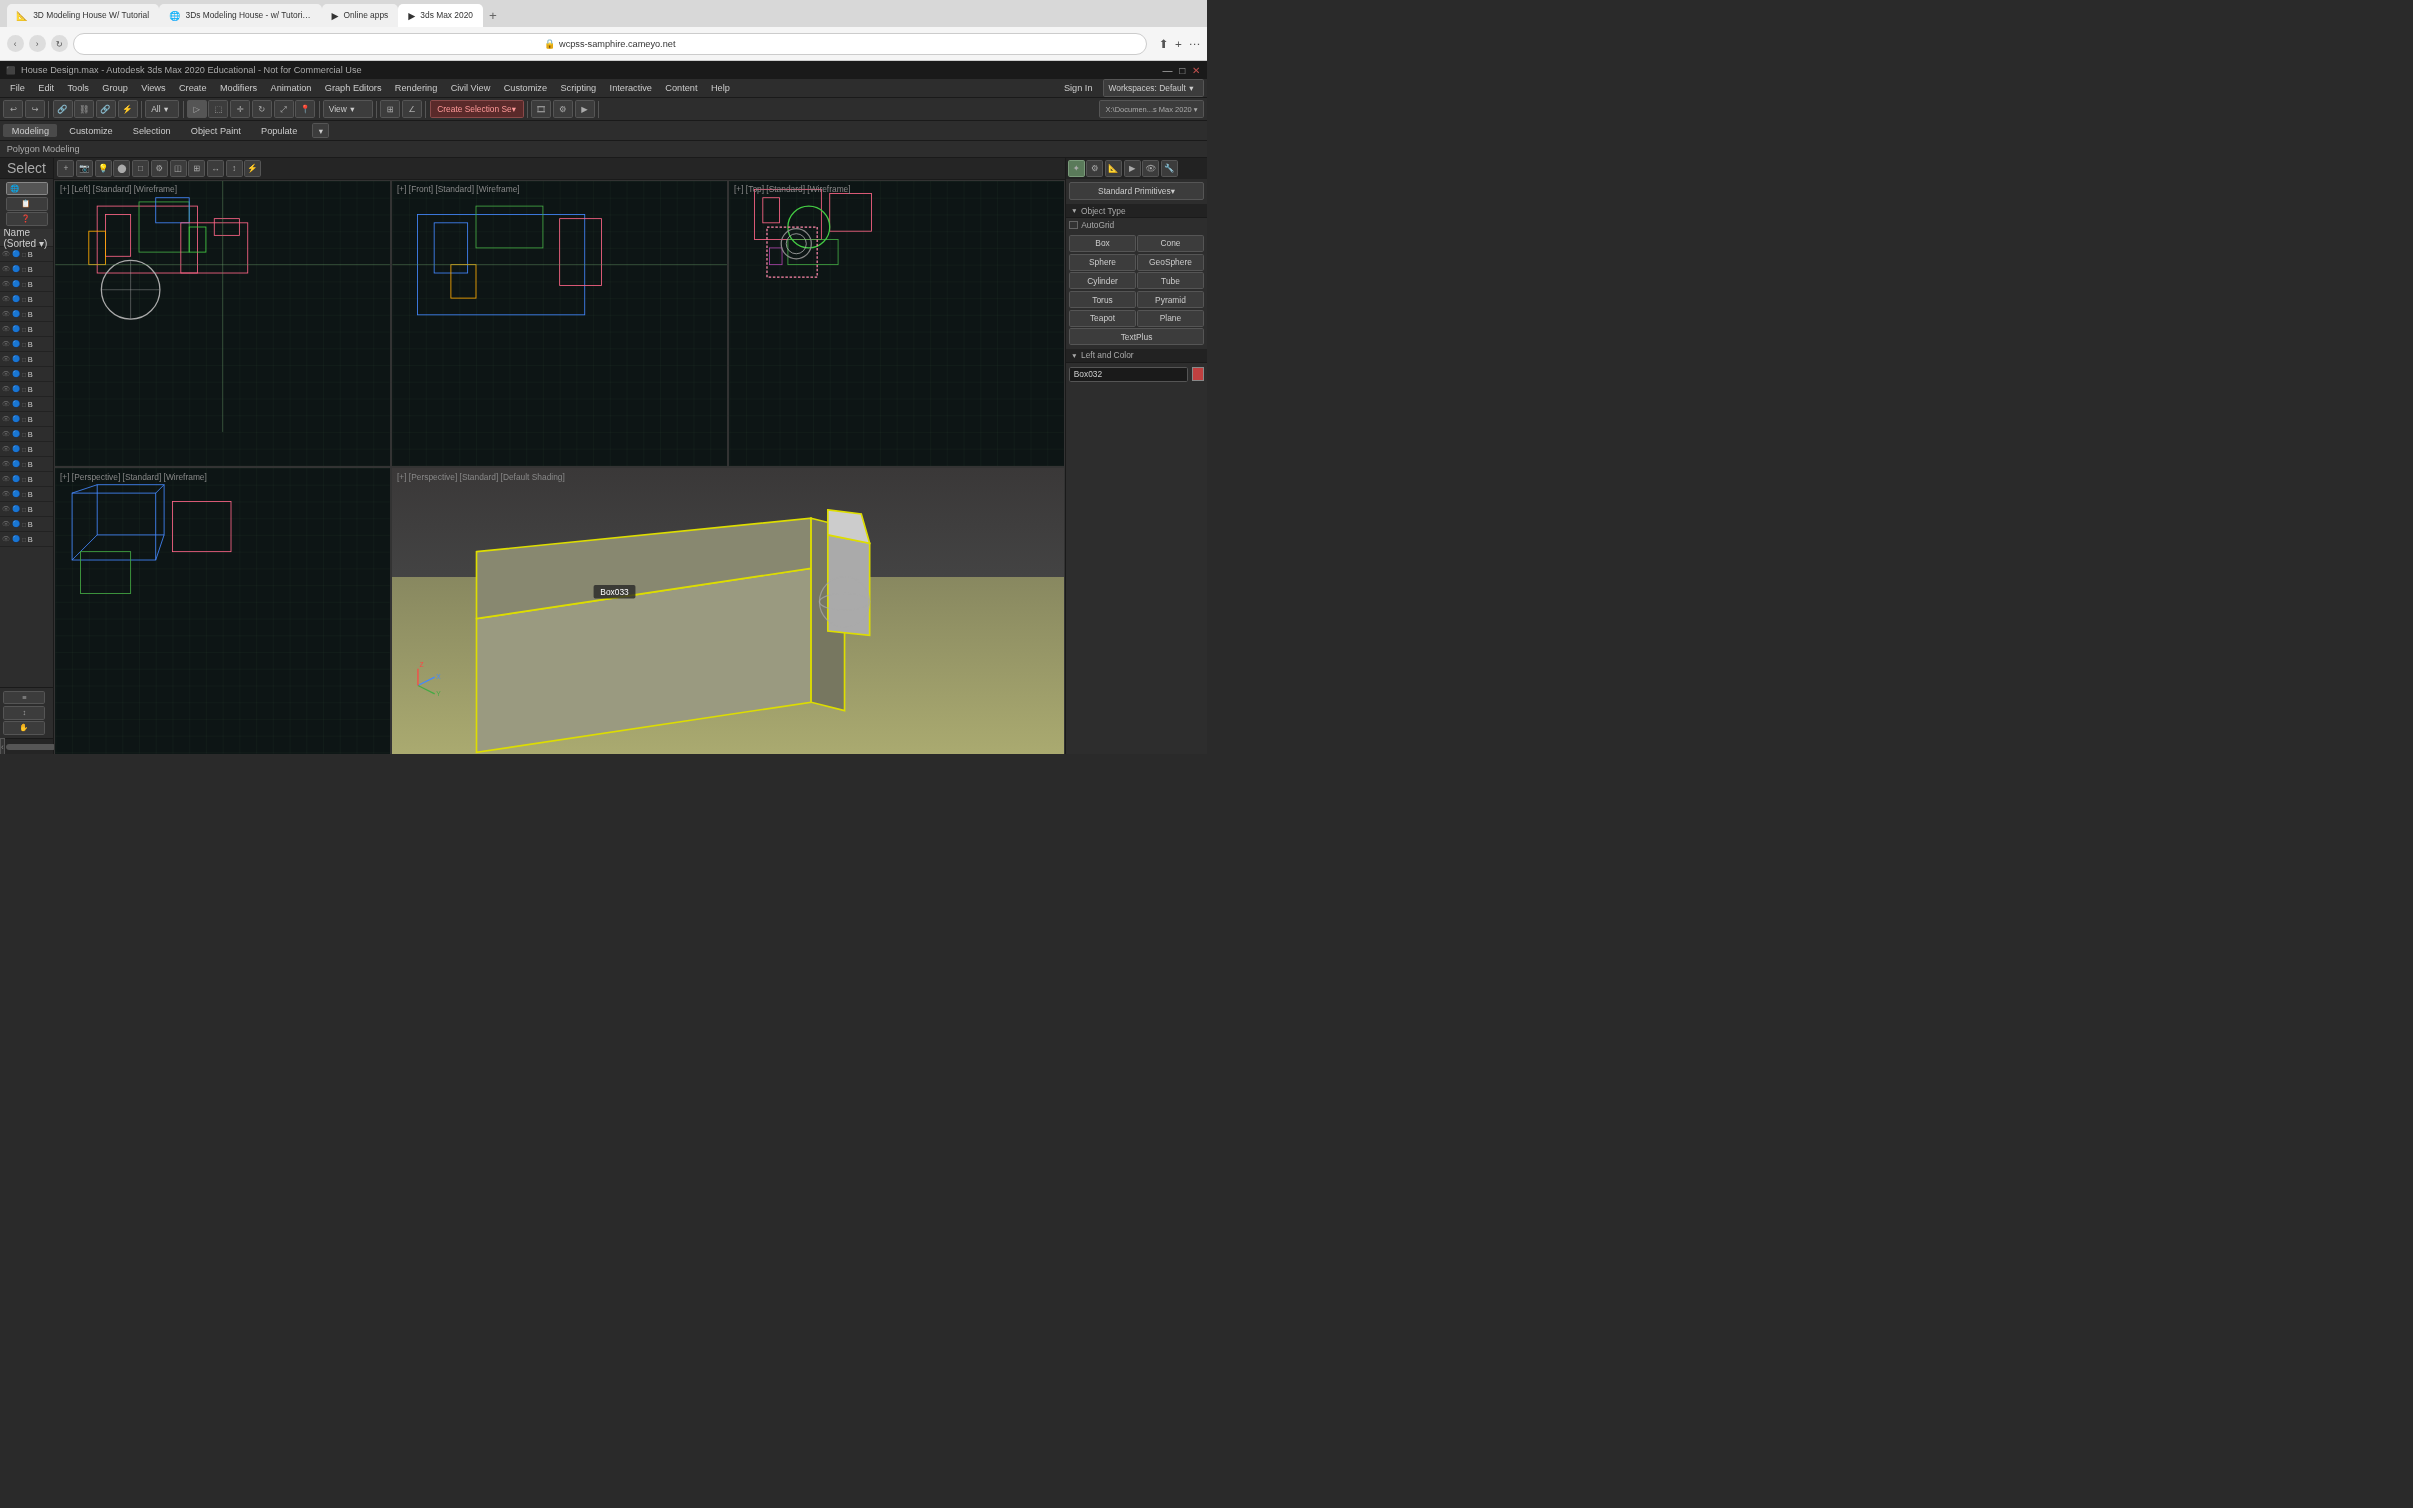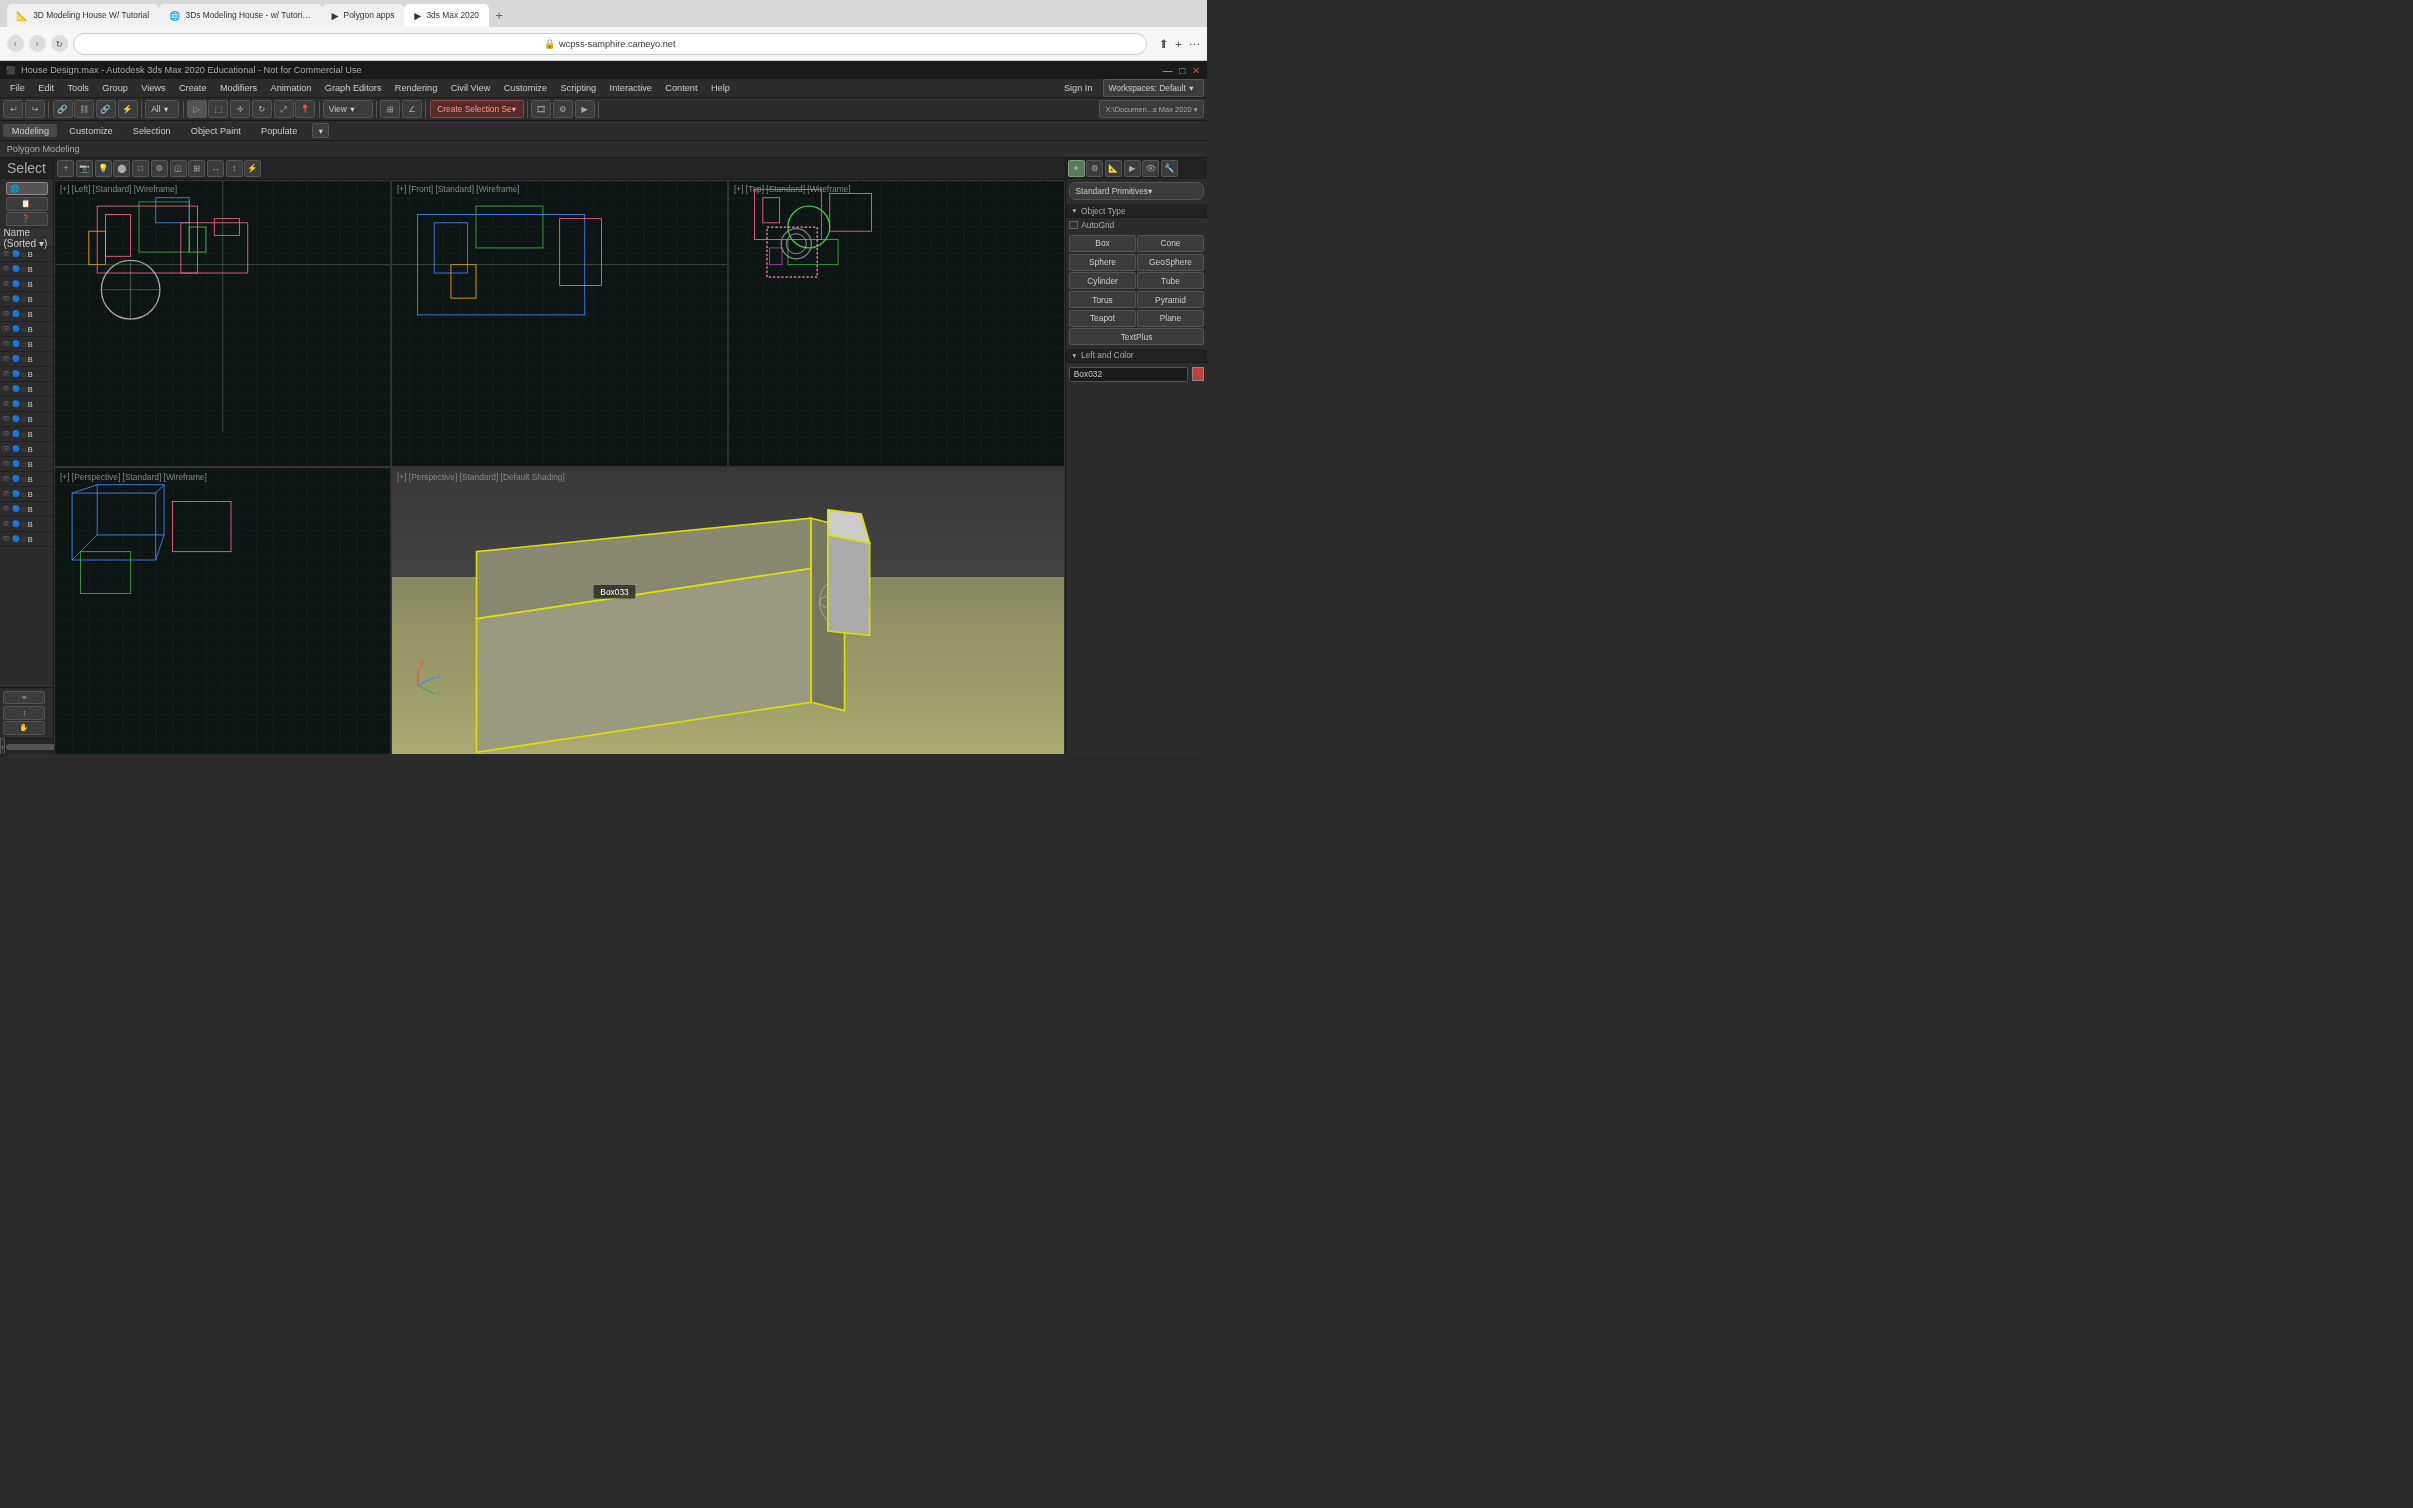--- a/index.html
+++ b/index.html
@@ -272,25 +272,25 @@
       border-bottom: 0.8px solid #1a1a1a;
       display: flex; align-items: center; gap: 3.4px;
     }
     .panel-section-header .collapse-arrow {
       font-size: 6.7px;
     }
     .panel-dropdown {
       height: 18.4px;
       background: #3c3c3c;
       border: 0.8px solid #555;
-      border-radius: 7px;
+      border-radius: 2px;
       margin: 3.4px;
       padding: 0 5px;
       color: #ccc; font-size: 8.4px;
-      display: flex; align-items: center; justify-content: flex-start;
+      display: flex; align-items: center; justify-content: center;
       cursor: pointer;
     }
     .object-type-grid {
       display: grid;
       grid-template-columns: 1fr 1fr;
       gap: 1.7px;
       padding: 3.4px;
     }
     .obj-type-btn {
       height: 17px;
@@ -444,21 +444,21 @@
     <div class="browser-tab">
       <span>📐</span>
       <span style="font-size:8.4px;overflow:hidden;max-width:126px;white-space:nowrap;text-overflow:ellipsis">3D Modeling House W/ Tutorial</span>
     </div>
     <div class="browser-tab">
       <span>🌐</span>
       <span style="font-size:8.4px;overflow:hidden;max-width:126px;white-space:nowrap;text-overflow:ellipsis">3Ds Modeling House - w/ Tutorial (MTV Cribs) - Goo...</span>
     </div>
     <div class="browser-tab">
       <span>▶</span>
-      <span style="font-size:8.4px">Polygon apps</span>
+      <span style="font-size:8.4px">Online apps</span>
     </div>
     <div class="browser-tab active">
       <span>▶</span>
       <span style="font-size:8.4px">3ds Max 2020</span>
     </div>
     <div class="tab-plus">+</div>
   </div>
 
   <div class="browser-toolbar">
     <button class="browser-nav-btn">‹</button>

